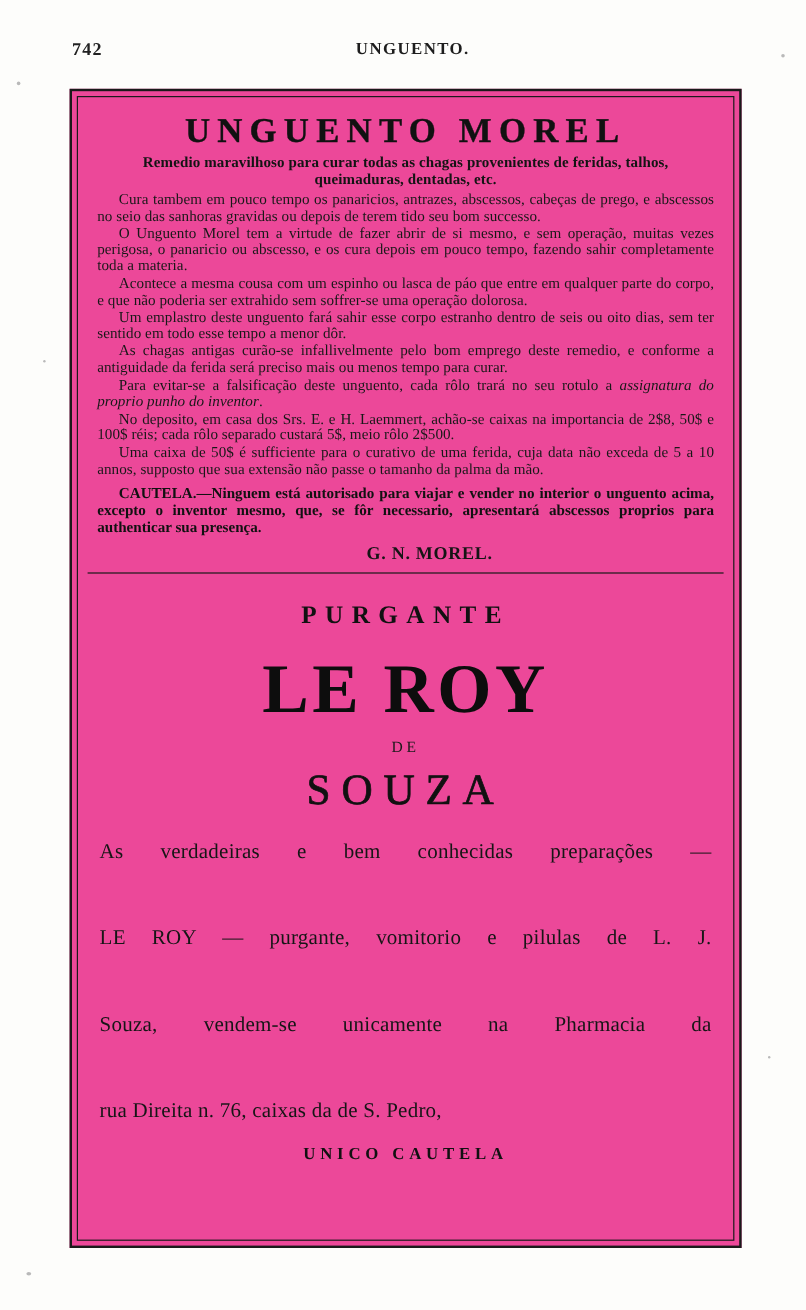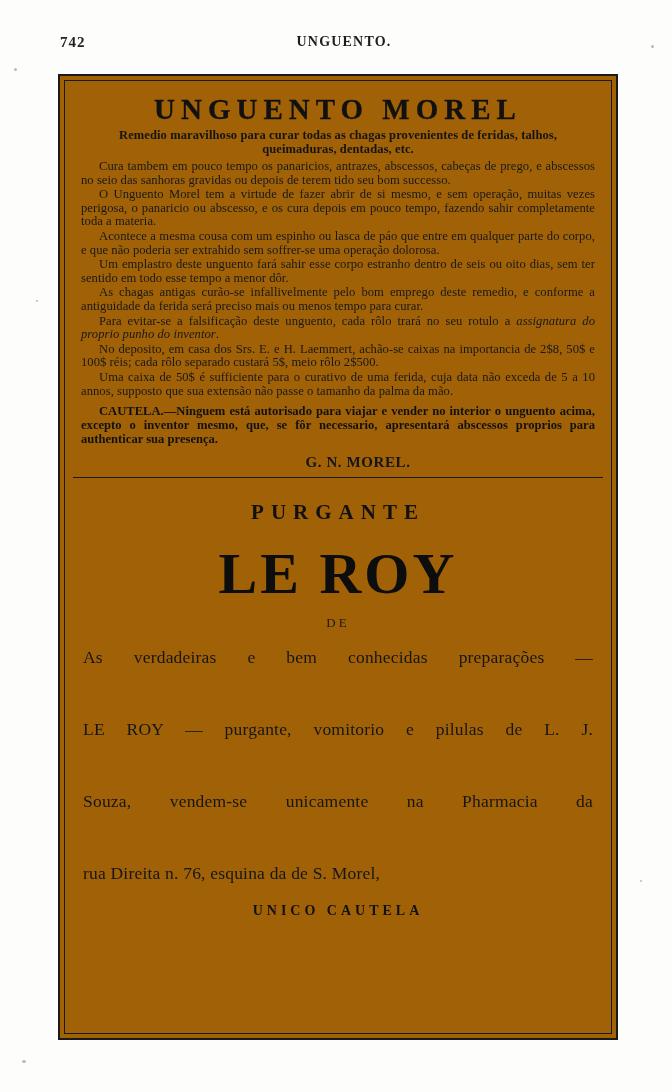--- a/index.html
+++ b/index.html
@@ -52,21 +52,21 @@
   }
 
   
   .ad-frame {
     position: absolute;
     left: 58px;
     top: 74px;
     width: 560px;
     height: 966px;
     border: 2px solid #1a1a1a;
-    background: #a16207;
+    background: #ec4899;
     box-sizing: border-box;
   }
   .ad-frame-inner {
     position: absolute;
     inset: 4px;
     border: 1px solid #1a1a1a;
     box-sizing: border-box;
   }
   .ad-body {
     position: absolute;
@@ -232,26 +232,27 @@
 
         <div class="signature">G. N. MOREL.</div>
       </div>
 
       <hr class="divider">
 
       <div class="leroy-wrap">
         <div class="purgante">PURGANTE</div>
         <div class="leroy">LE ROY</div>
         <div class="de">DE</div>
+        <div class="souza">SOUZA</div>
 
         <div class="leroy-body">
           <span class="ln">As verdadeiras e bem conhecidas preparações —</span>
           <span class="ln">LE ROY — purgante, vomitorio e pilulas de L. J.</span>
           <span class="ln">Souza, vendem-se unicamente na Pharmacia da</span>
-          <span class="ln last">rua Direita n. 76, esquina da de S. Morel,</span>
+          <span class="ln last">rua Direita n. 76, caixas da de S. Pedro,</span>
         </div>
 
         <div class="deposito">UNICO CAUTELA</div>
       </div>
 
     </div>
   </div>
 
   <div class="speck" style="left:14px;top:68px;width:3px;height:3px;"></div>
   <div class="speck" style="left:36px;top:300px;width:2px;height:2px;"></div>

